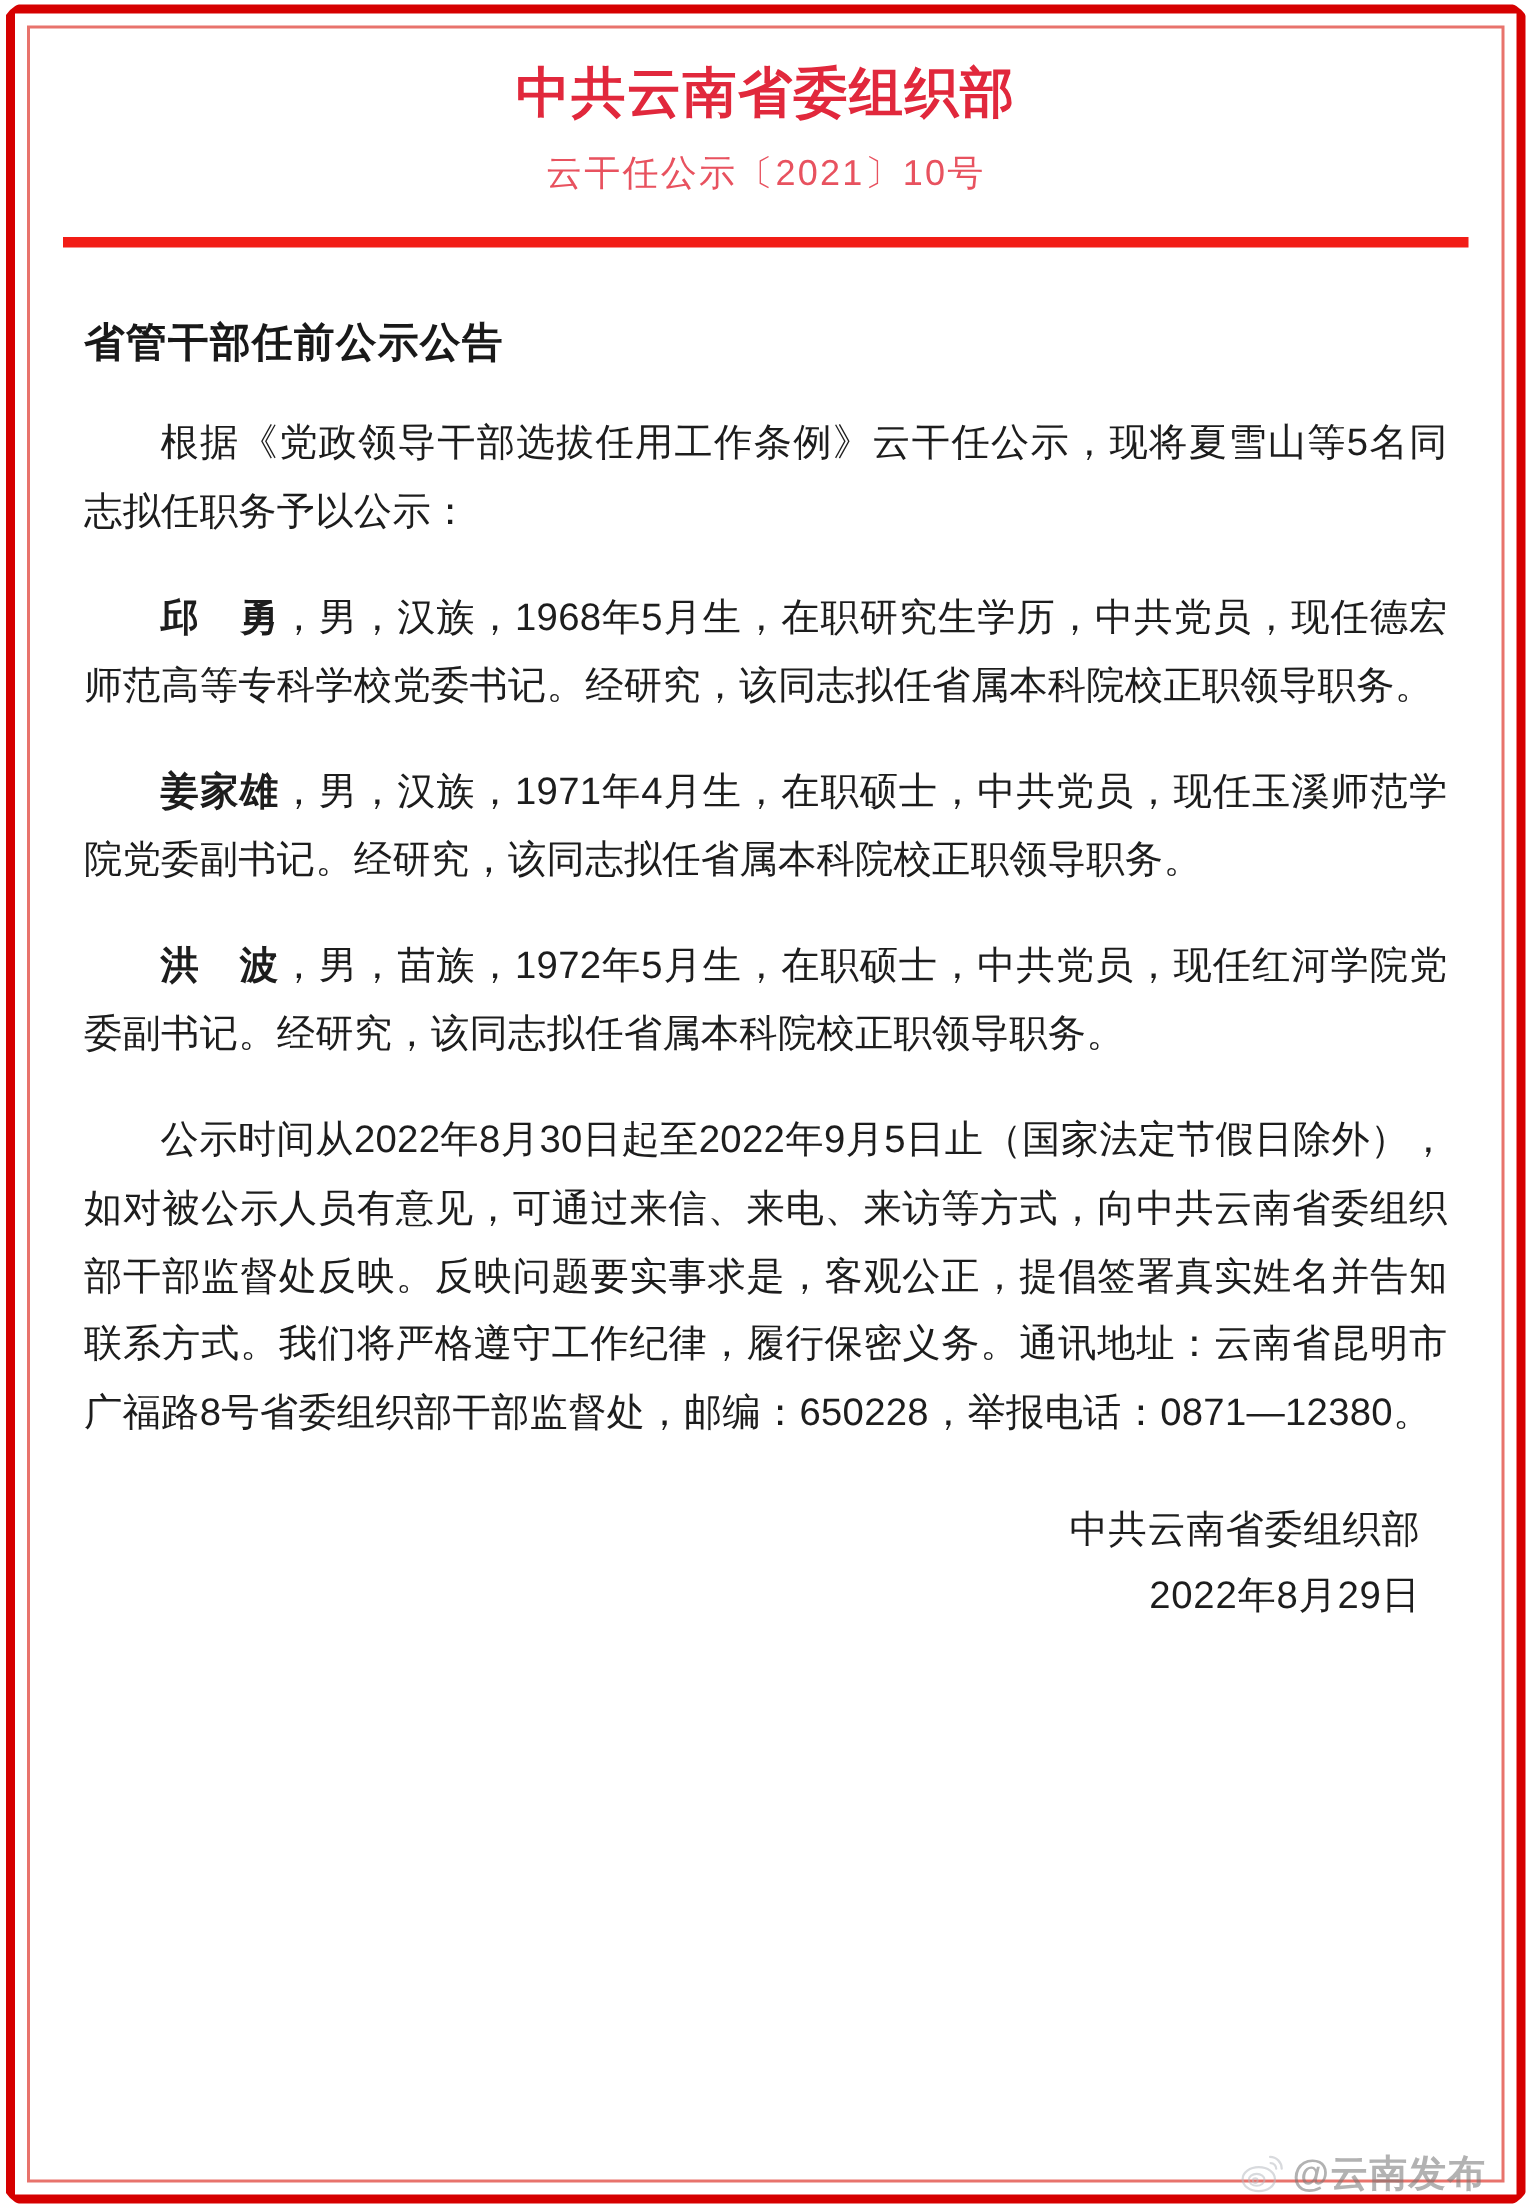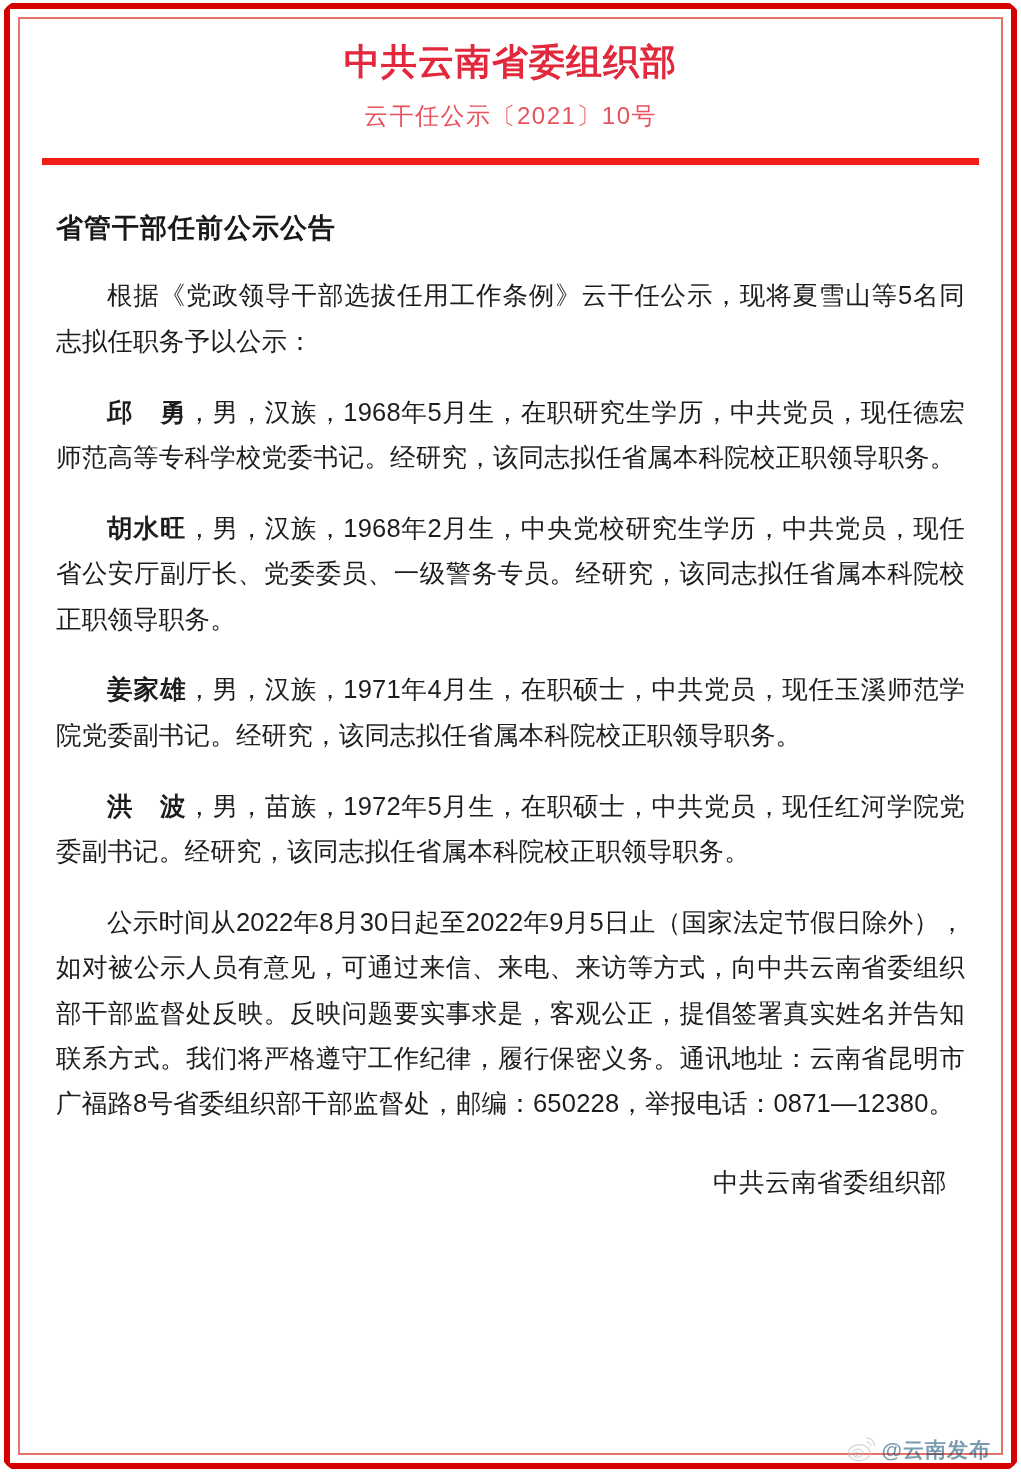--- a/index.html
+++ b/index.html
@@ -147,22 +147,22 @@
     gap: 5px;
     opacity: 0.55;
     pointer-events: none;
   }
   .watermark .wm-logo {
     width: 30px;
     height: 30px;
     display: block;
   }
   .watermark .wm-text {
-    font-size: 21px;
-    color: #0c4a6e;
+    font-size: 25px;
+    color: #737373;
     letter-spacing: 1px;
     font-weight: bold;
     line-height: 1;
   }
 </style>
 </head>
 <body>
 
 <div class="page">
 
@@ -181,36 +181,34 @@
 
       <div class="doc-heading">省管干部任前公示公告</div>
 
       <p class="para indent">根据《党政领导干部选拔任用工作条例》云干任公示，现将夏雪山等5名同志拟任职务予以公示：</p>
 
 
       <p class="para indent tight">
         <span class="person-name spaced">邱　勇</span><span>，男，汉族，1968年5月生，在职研究生学历，中共党员，现任德宏师范高等专科学校党委书记。经研究，该同志拟任省属本科院校正职领导职务。</span>
       </p>
 
-      <p class="para indent tight">
-        <span class="person-name">胡水旺</span><span>，男，汉族，1968年2月生，中央党校研究生学历，中共党员，现任省公安厅副厅长、党委委员、一级警务专员。经研究，该同志拟任省属本科院校正职领导职务。</span>
-      </p>
 
       <p class="para indent tight">
         <span class="person-name">姜家雄</span><span>，男，汉族，1971年4月生，在职硕士，中共党员，现任玉溪师范学院党委副书记。经研究，该同志拟任省属本科院校正职领导职务。</span>
       </p>
 
       <p class="para indent tight">
         <span class="person-name spaced">洪　波</span><span>，男，苗族，1972年5月生，在职硕士，中共党员，现任红河学院党委副书记。经研究，该同志拟任省属本科院校正职领导职务。</span>
       </p>
 
       <p class="para indent tight">公示时间从2022年8月30日起至2022年9月5日止（国家法定节假日除外），如对被公示人员有意见，可通过来信、来电、来访等方式，向中共云南省委组织部干部监督处反映。反映问题要实事求是，客观公正，提倡签署真实姓名并告知联系方式。我们将严格遵守工作纪律，履行保密义务。通讯地址：云南省昆明市广福路8号省委组织部干部监督处，邮编：650228，举报电话：0871—12380。</p>
 
       <div class="signature">
         <div class="sig-line">中共云南省委组织部</div>
+        <div class="sig-line">2022年8月29日</div>
       </div>
 
     </div>
   </div>
 
   <div class="watermark">
     <span class="wm-logo">
       <svg viewBox="0 0 32 32" width="30" height="30" aria-hidden="true">
         <ellipse cx="13" cy="20" rx="11.5" ry="8.5" fill="none" stroke="#b9bcc2" stroke-width="1.6"></ellipse>
         <ellipse cx="11.5" cy="20.5" rx="5.6" ry="4.2" fill="none" stroke="#b9bcc2" stroke-width="1.5"></ellipse>

